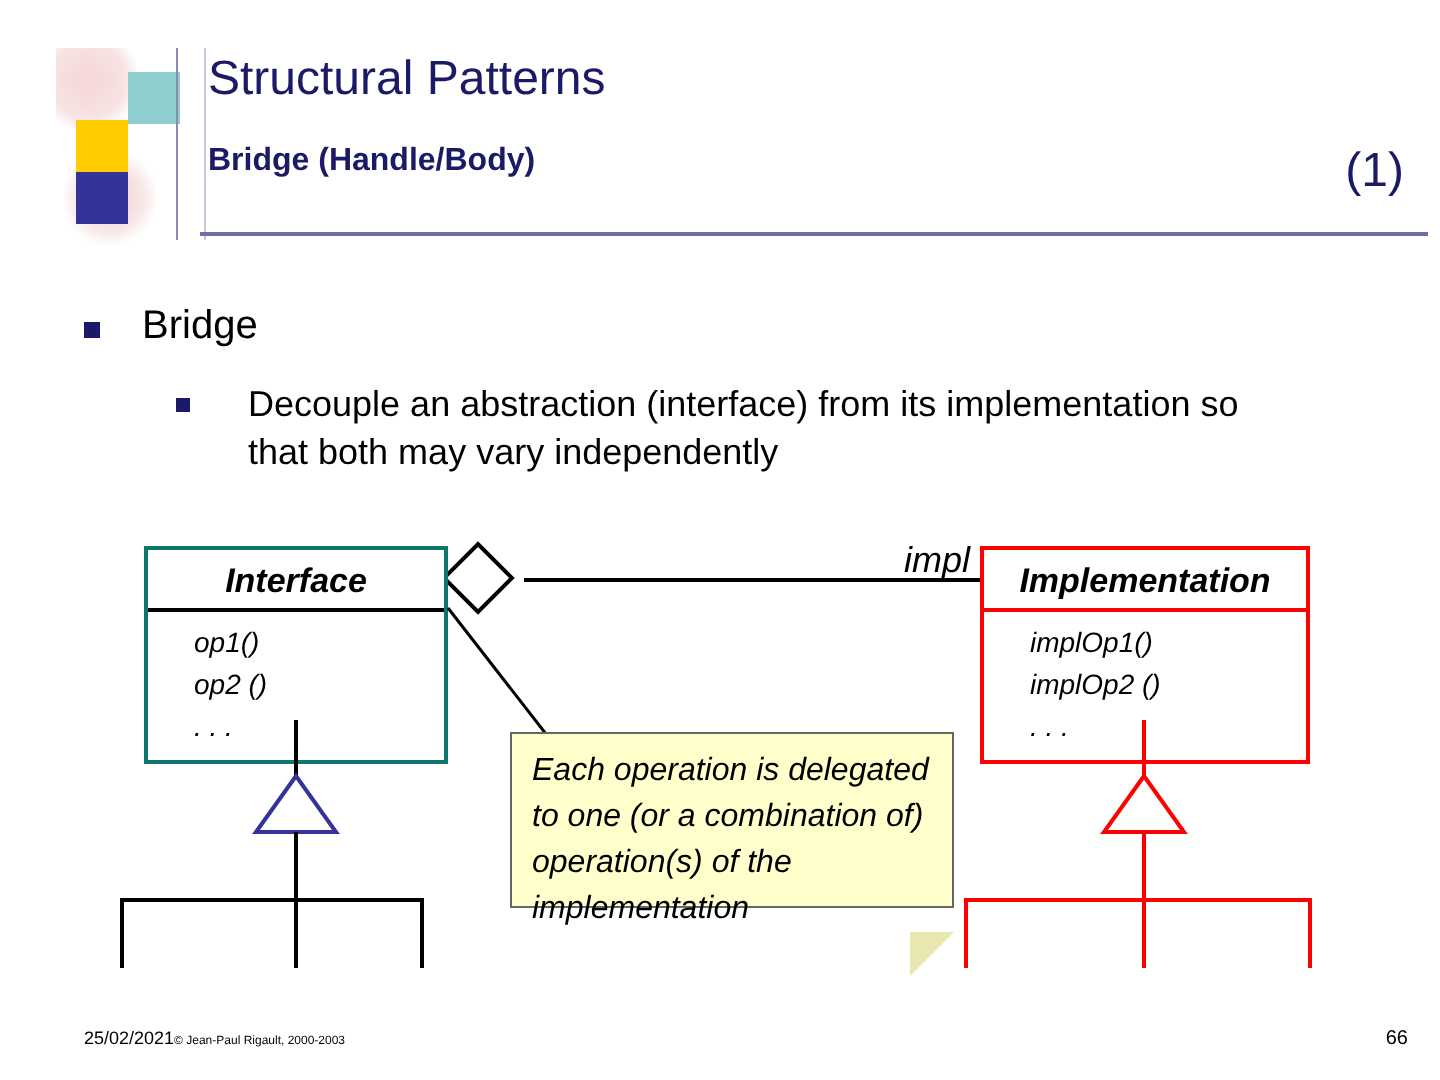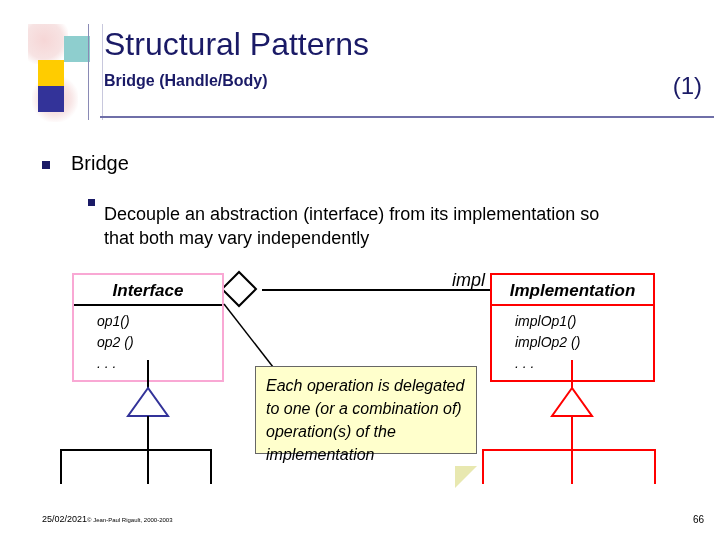--- a/index.html
+++ b/index.html
@@ -66,21 +66,21 @@
     left: 74px; top: 0px;
     width: 1px; height: 96px;
     background: #c8c8dd;
   }
 
   
   .title-main {
     position: absolute;
     left: 104px;
     top: 26px;
-    font-size: 32px;
+    font-size: 24px;
     color: #1a1a66;
     letter-spacing: 0px;
     white-space: nowrap;
   }
   .title-sub {
     position: absolute;
     left: 104px;
     top: 72px;
     font-size: 16px;
     font-weight: bold;
@@ -139,25 +139,24 @@
   .bullet2 .sq {
     position: absolute;
     left: 0px;
     top: 9px;
     width: 7px;
     height: 7px;
     background: #1a1a66;
   }
   .bullet2 .txt {
     position: absolute;
-    left: 16px;
+    left: 36px;
     top: 0px;
     width: 500px;
     line-height: 24px;
-    margin-top: 12px;
   }
 
   
   .uml {
     position: absolute;
     left: 0;
     top: 262px;
     width: 720px;
     height: 230px;
   }
@@ -181,21 +180,21 @@
     font-size: 14px;
     font-style: italic;
     line-height: 21px;
   }
 
   
   .cls-left {
     left: 72px;
     top: 11px;
     width: 152px;
-    border: 2px solid #f9a8d4;
+    border: 2px solid #0f766e;
   }
   .cls-left .hdr {
     border-bottom: 2px solid #000000;
   }
 
   
   .cls-right {
     left: 490px;
     top: 11px;
     width: 165px;

